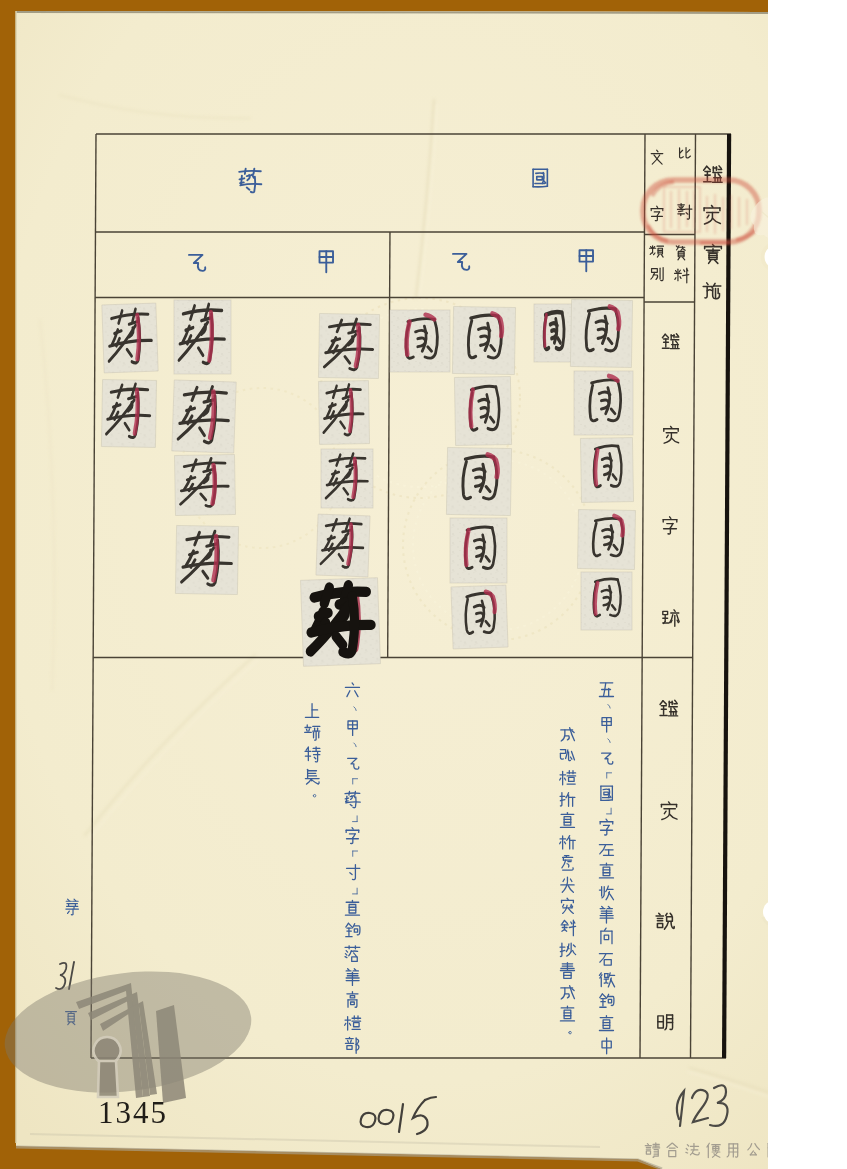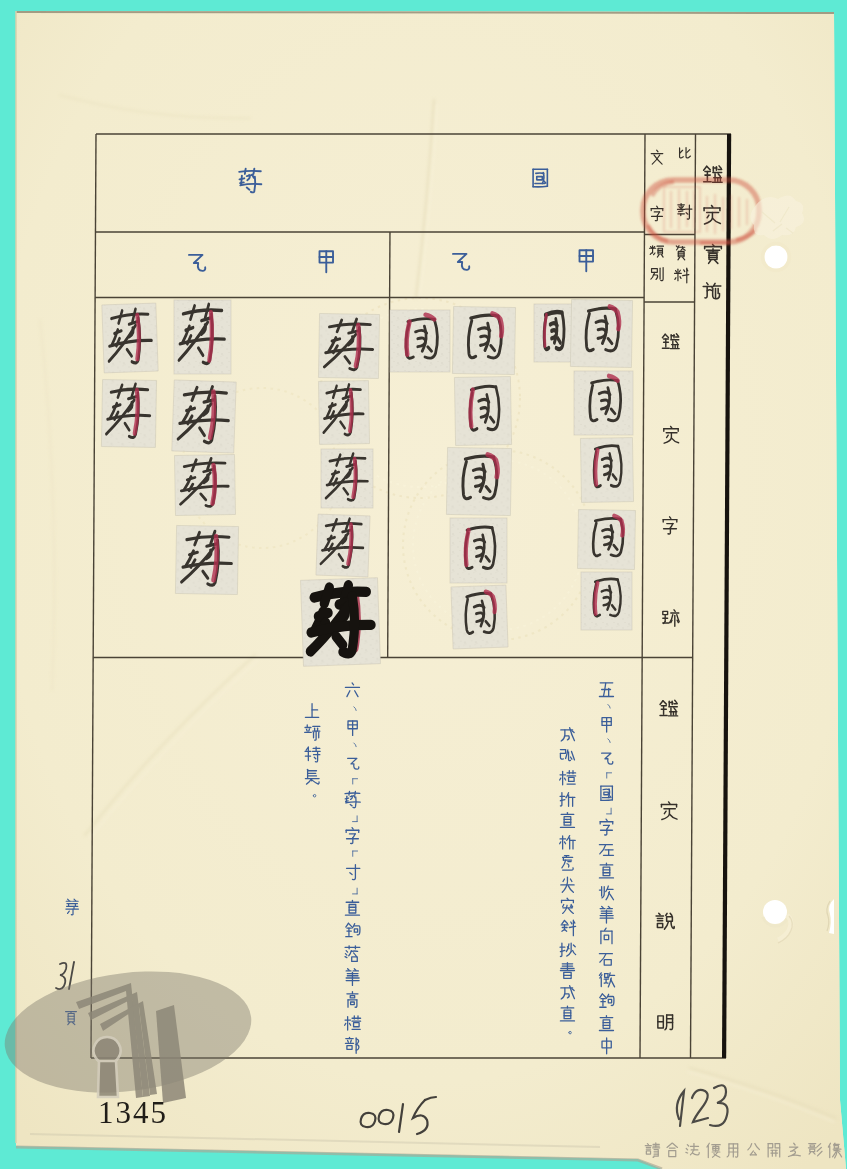--- a/index.html
+++ b/index.html
@@ -1,15 +1,15 @@
 <!DOCTYPE html>
 <html><head><meta charset="utf-8">
 <style>
 html,body{margin:0;padding:0;background:#ffffff;}
-#stage{position:relative;width:847px;height:1169px;overflow:hidden;background:#5eead4;
+#stage{position:relative;width:768px;height:1169px;overflow:hidden;background:#a16207;
   font-family:"Liberation Sans",sans-serif;}
 </style></head><body>
 <div id="stage">
 <svg width="847" height="1169" viewBox="0 0 847 1169">
 
 <defs>
 <g id="g0" fill="none" stroke-width="7" stroke-linecap="round" stroke-linejoin="round">
 <path d="M10,16 Q48,10 90,14"></path>
 <path d="M34,4 L31,24"></path>
 <path d="M66,4 L63,24"></path>

